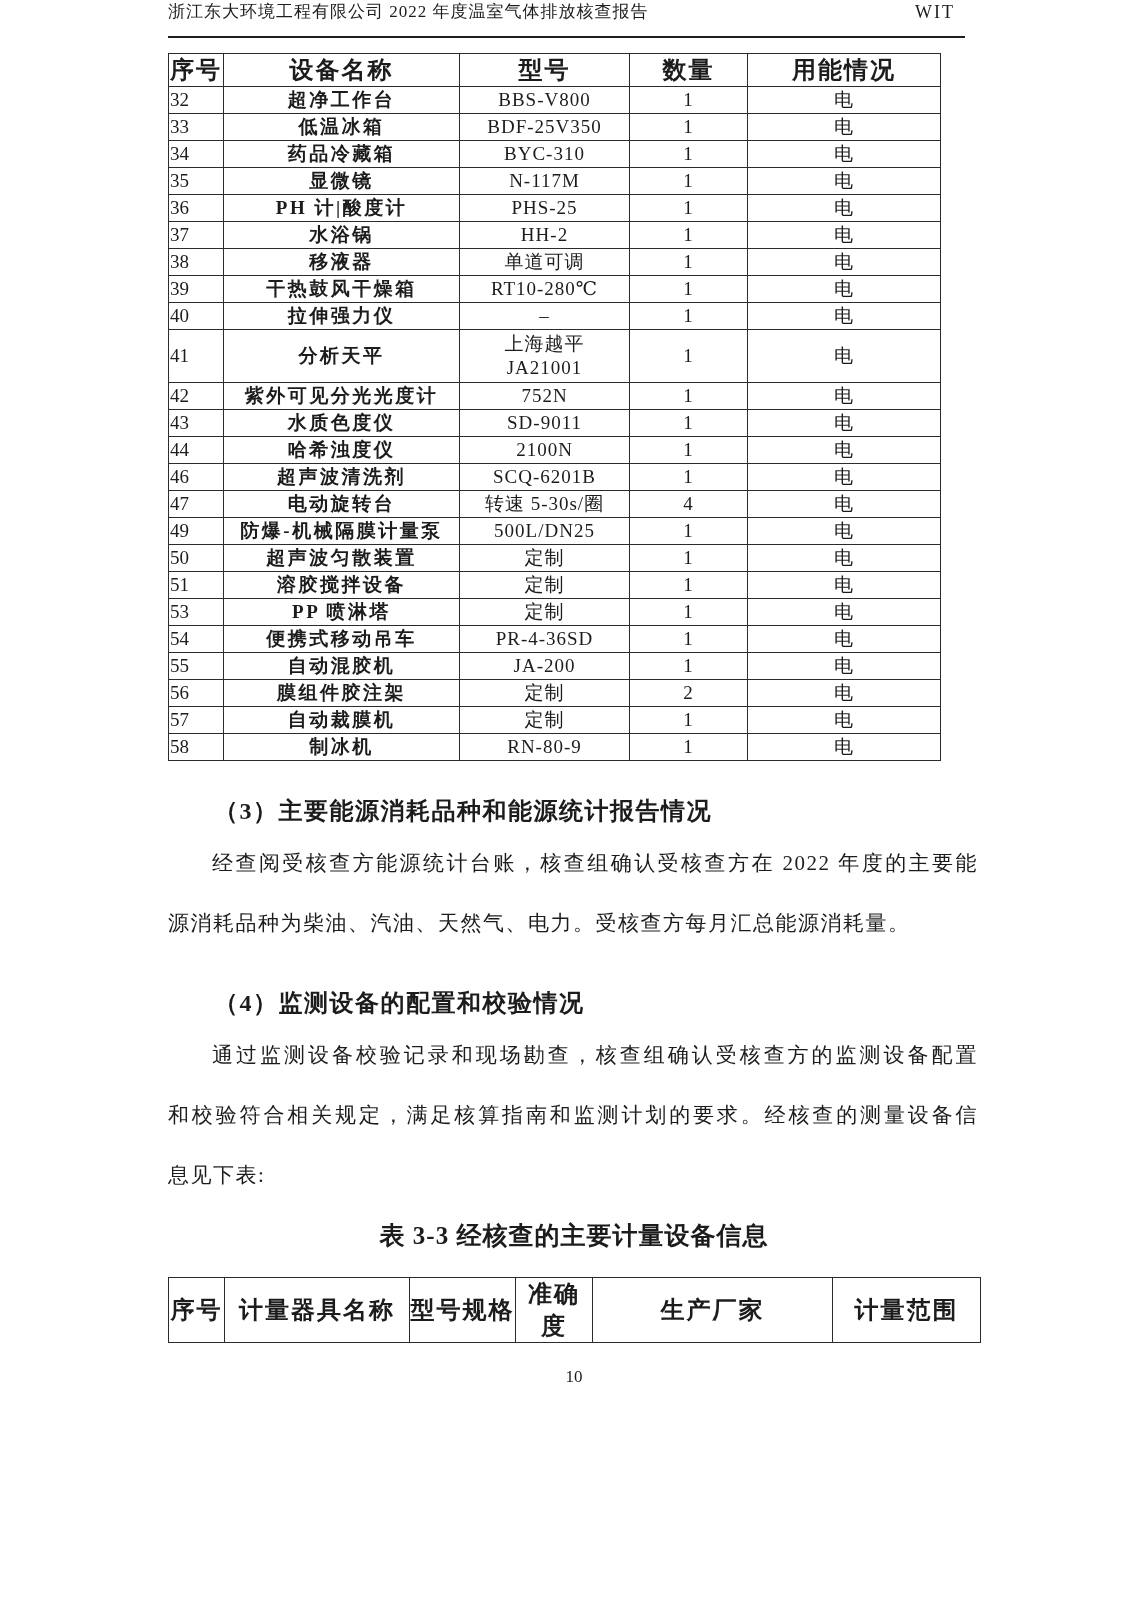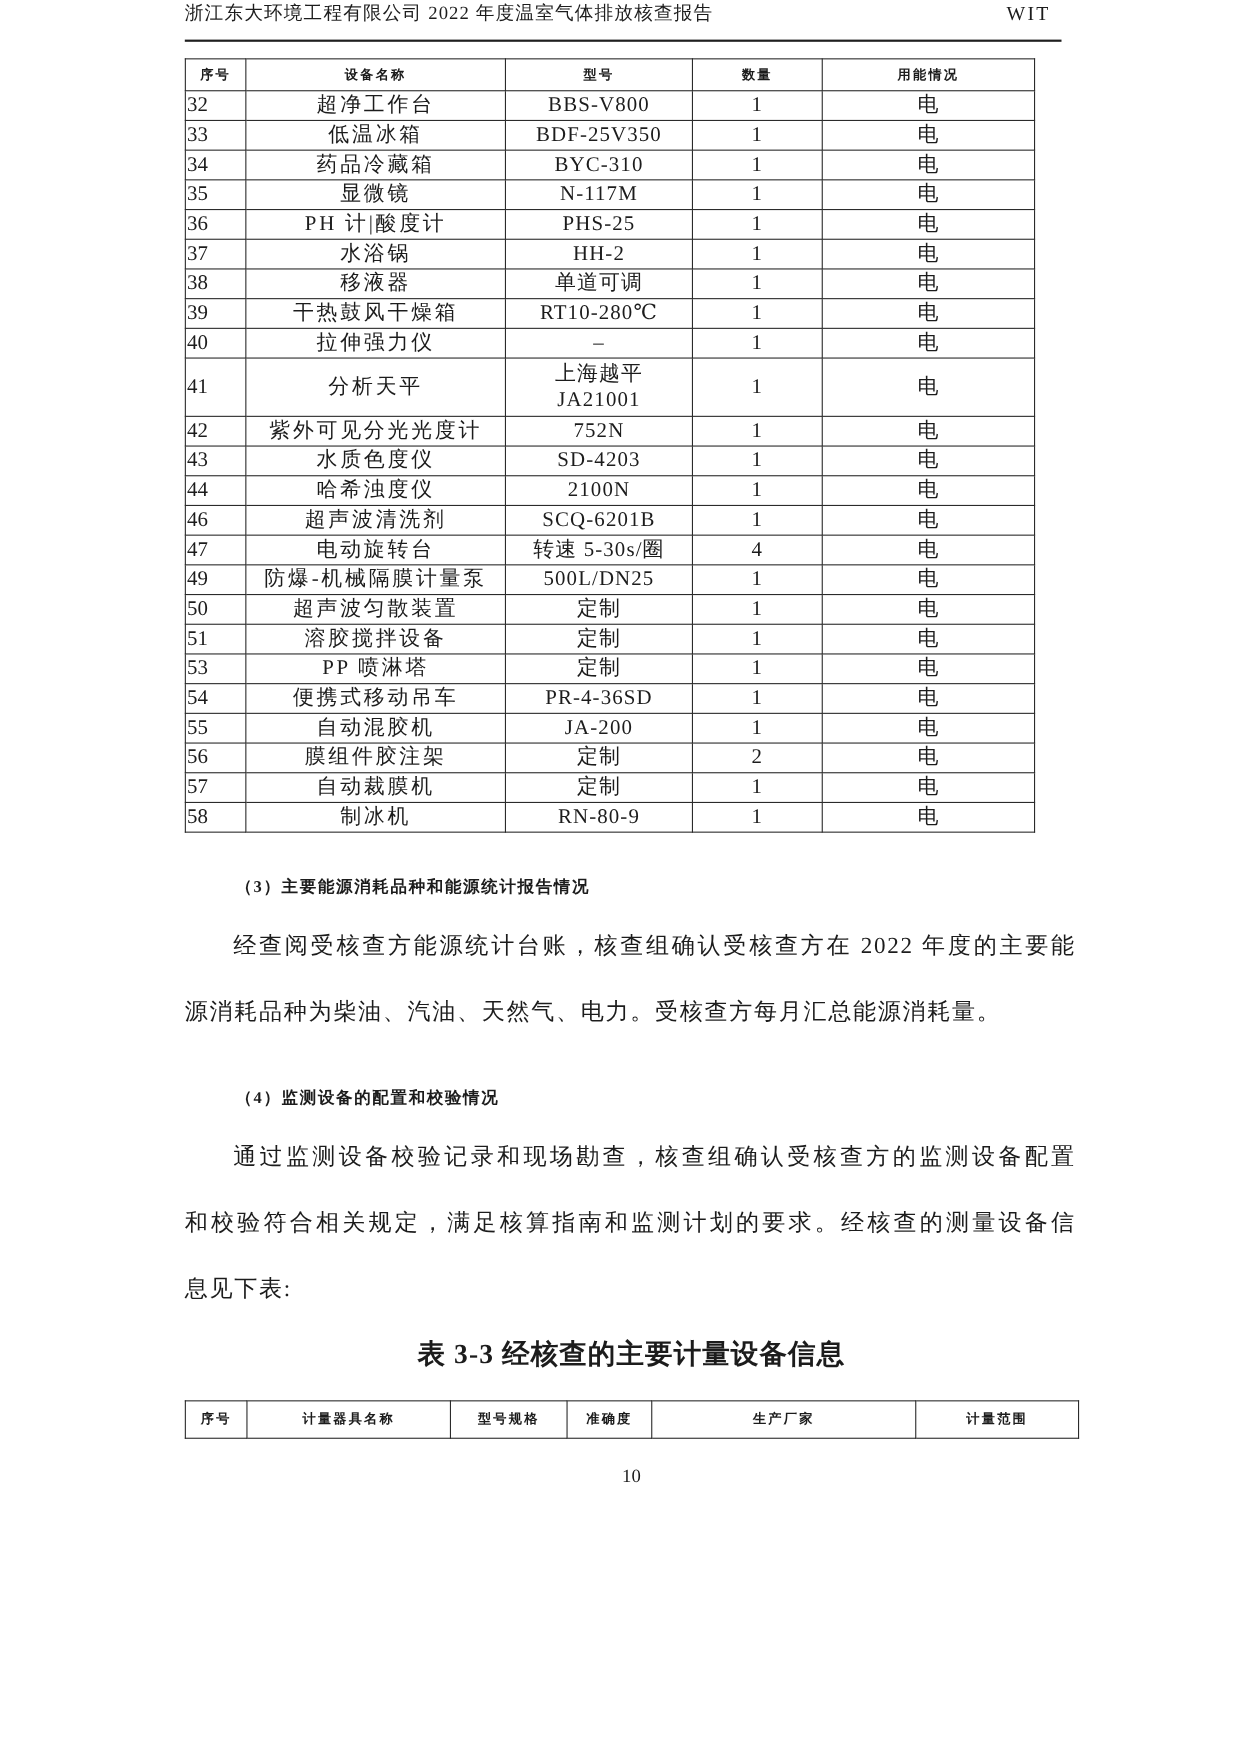--- a/index.html
+++ b/index.html
@@ -33,41 +33,41 @@
     table-layout: fixed;
     background: #fff;
   }
   .tbl th, .tbl td {
     border: 1.5px solid #2b2b2b;
     padding: 0;
     overflow: hidden;
   }
   .tbl th {
     font-weight: bold;
-    font-size: 12px;
+    font-size: 24px;
     letter-spacing: 2px;
     height: 28px;
     text-align: center;
   }
   .tbl-equip { width: 772px; margin-top: 15px; }
   .tbl-equip td {
     font-size: 19px;
     height: 26px;
     text-align: center;
     letter-spacing: 1px;
     line-height: 1.25;
   }
   .tbl-equip tr.tall { height: 53px; }
   .tbl-equip td.c0 { text-align: left; padding-left: 1px; letter-spacing: 0; }
-  .tbl-equip td.c1 { letter-spacing: 2.5px; }
+  .tbl-equip td.c1 { letter-spacing: 2.5px; font-weight: bold; }
   .tbl-equip td.c2 { white-space: pre-line; }
 
   .sec-heading {
     font-weight: bold;
-    font-size: 15px;
+    font-size: 24px;
     letter-spacing: 1.5px;
     margin-top: 36px;
     padding-left: 46px;
     height: 28px;
     line-height: 28px;
     width: 810px;
   }
   .para { margin-top: 8px; width: 810px; }
   .pline {
     font-size: 21px;
@@ -205,21 +205,21 @@
         <tr>
           <td class="c0">42</td>
           <td class="c1">紫外可见分光光度计</td>
           <td class="c2">752N</td>
           <td class="c3">1</td>
           <td class="c4">电</td>
         </tr>
         <tr>
           <td class="c0">43</td>
           <td class="c1">水质色度仪</td>
-          <td class="c2">SD-4203</td>
+          <td class="c2">SD-9011</td>
           <td class="c3">1</td>
           <td class="c4">电</td>
         </tr>
         <tr>
           <td class="c0">44</td>
           <td class="c1">哈希浊度仪</td>
           <td class="c2">2100N</td>
           <td class="c3">1</td>
           <td class="c4">电</td>
         </tr>

